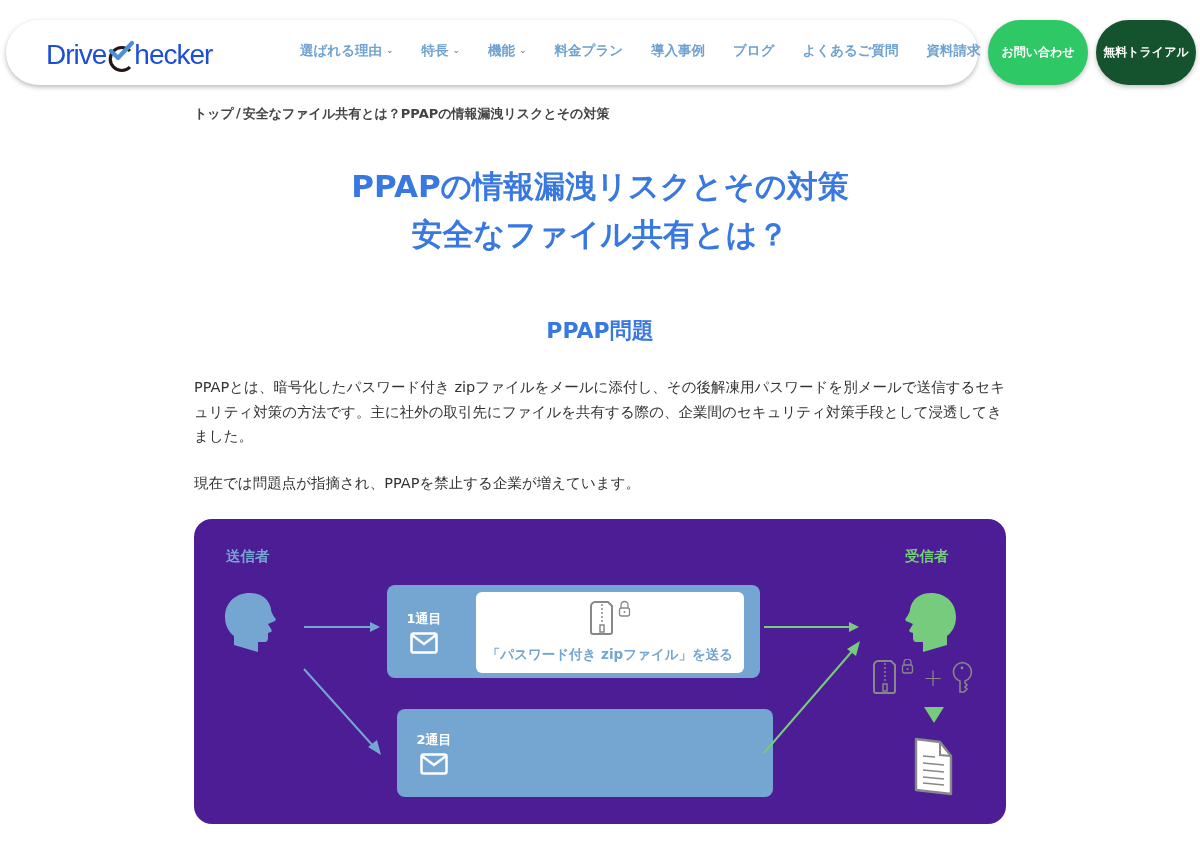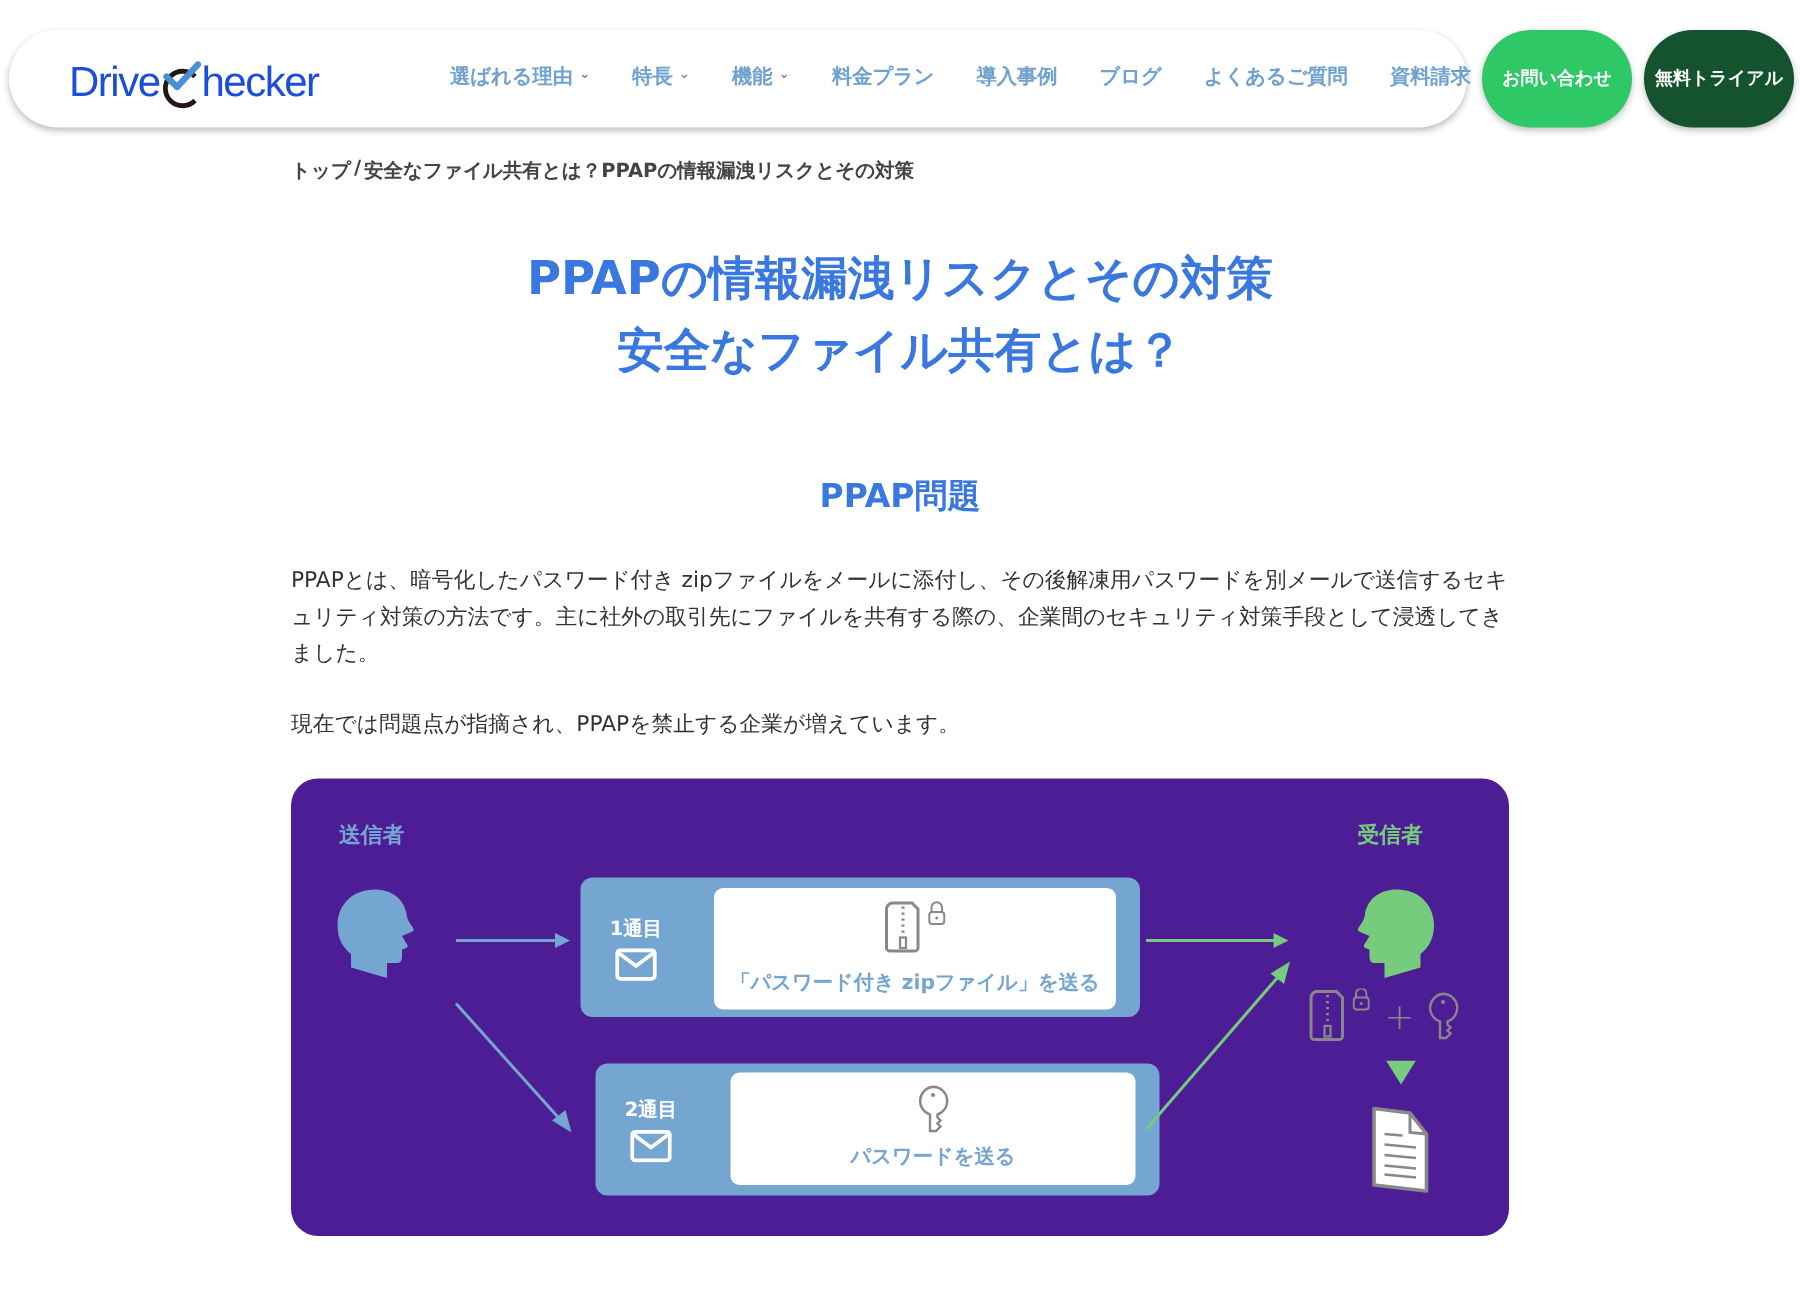--- a/index.html
+++ b/index.html
@@ -195,29 +195,20 @@
   </div>
 
   <div class="mail-box mail-2">
     <div class="mail-side">
       <div class="mail-num">2通目</div>
       <svg width="28" height="22" viewBox="0 0 28 22">
         <rect x="1.5" y="1.5" width="25" height="19" rx="2" fill="none" stroke="#fff" stroke-width="2.5"></rect>
         <polyline points="2,3 14,12 26,3" fill="none" stroke="#fff" stroke-width="2.5"></polyline>
       </svg>
     </div>
-    <div class="mail-card">
-      <div class="card-icon" style="left:124px; top:8px;">
-        <svg width="22" height="34" viewBox="0 0 22 34">
-          <path d="M11 1.5 A9.5 9.5 0 0 1 14 20 V22 L16 24 L14 26 L16 28 L13 31 H9 V20 A9.5 9.5 0 0 1 11 1.5 Z" fill="none" stroke="#888" stroke-width="1.6"></path>
-          <circle cx="11" cy="7" r="1.4" fill="#888"></circle>
-        </svg>
-      </div>
-      <div class="mail-caption">パスワードを送る</div>
-    </div>
   </div>
 
   <div class="abs" style="left:568px; top:100px;">
     <svg width="100" height="16" viewBox="0 0 100 16">
       <line x1="2" y1="8" x2="88" y2="8" stroke="#76cc7c" stroke-width="2"></line>
       <polygon points="87,3 97,8 87,13" fill="#76cc7c"></polygon>
     </svg>
   </div>
   <div class="abs" style="left:568px; top:120px;">
     <svg width="102" height="118" viewBox="0 0 102 118">

